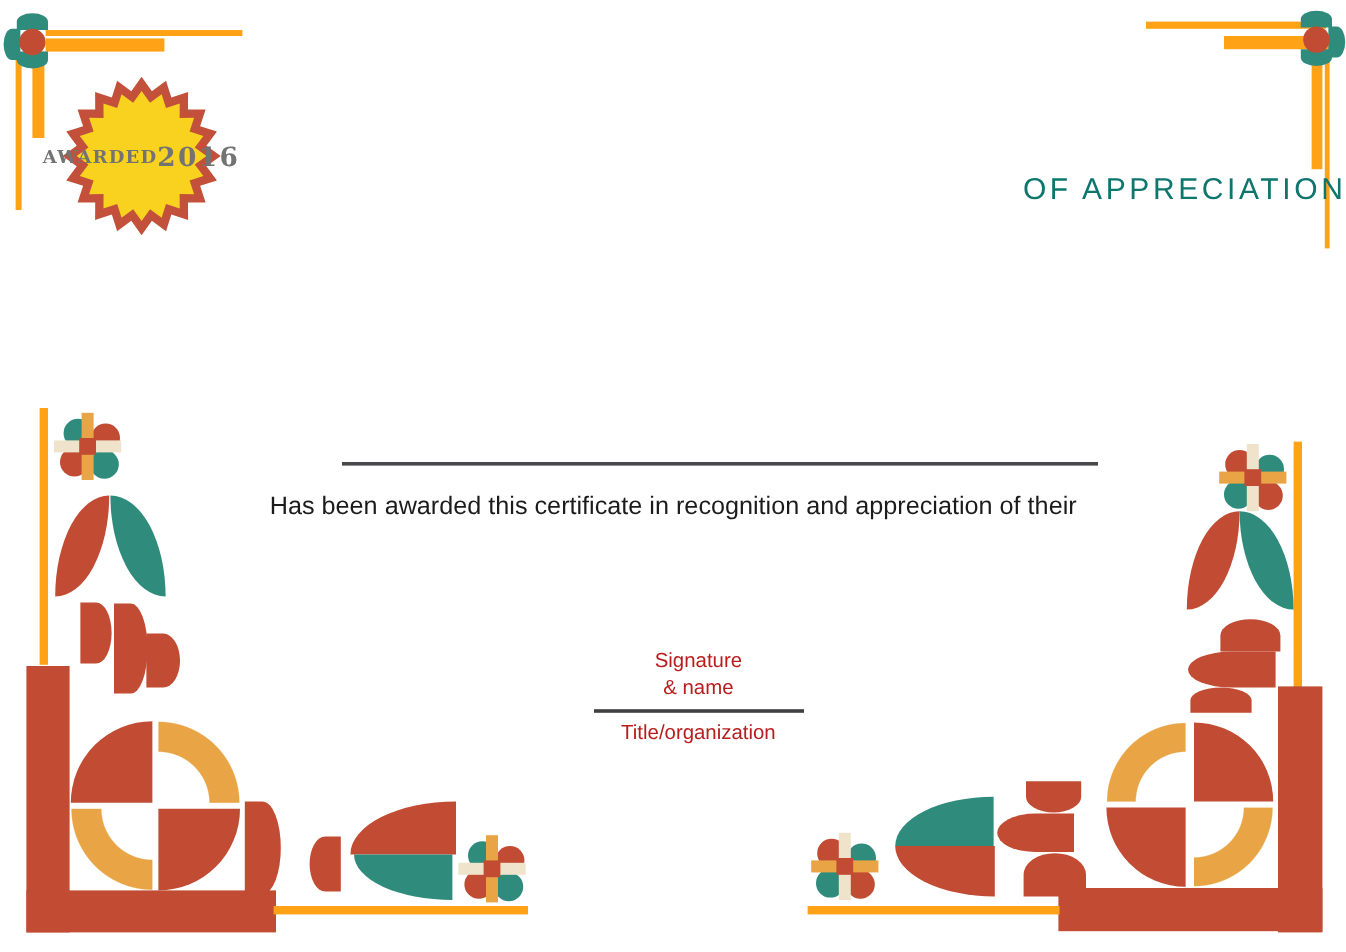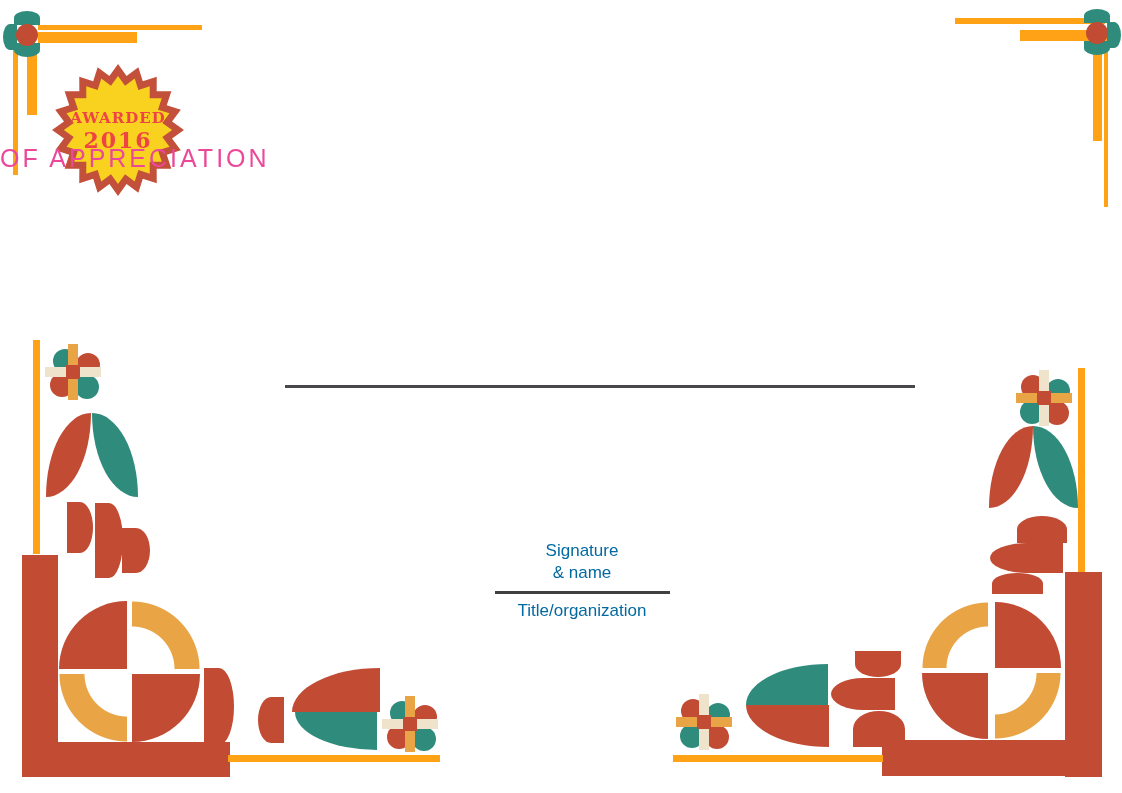--- a/index.html
+++ b/index.html
@@ -8,35 +8,35 @@
   .abs{position:absolute;}
   .red{background:var(--red,#C14B33);}
   .teal{background:var(--teal,#2F8C7C);}
   .orange{background:var(--orange,#FFA216);}
   .mustard{background:var(--mustard,#E8A445);}
   .beige{background:var(--beige,#EFE4CB);}
 
   
   .title-main{left:0;right:0;top:74px;text-align:center;font-family:"DejaVu Serif","Liberation Serif",serif;
     font-weight:700;font-size:58px;letter-spacing:17px;text-indent:17px;color:#161616;}
-  .title-sub{left:0;right:0;top:144px;text-align:left;font-size:25px;letter-spacing:3px;color:#ec4899;}
+  .title-sub{left:0;right:0;top:144px;text-align:right;font-size:25px;letter-spacing:3px;color:#0f766e;}
   .presented{left:0;right:0;top:264px;text-align:center;font-size:23px;letter-spacing:2.5px;color:#101010;}
   .name-script{left:0;right:0;top:306px;text-align:center;font-family:"DejaVu Serif","Liberation Serif",serif;
     font-style:italic;font-weight:700;font-size:56px;color:#000;}
   .name-rule{left:285px;top:385px;width:630px;height:3px;background:var(--rule-gray,#48484C);}
   .body-text{left:151px;top:408px;width:820px;text-align:center;font-size:21px;line-height:28px;color:#1b1b1b;}
-  .sig-block{left:457px;top:540px;width:250px;text-align:center;font-size:17px;line-height:22px;color:#0369a1;}
+  .sig-block{left:457px;top:540px;width:250px;text-align:center;font-size:17px;line-height:22px;color:#b91c1c;}
   .sig-rule{display:block;width:175px;height:3px;background:#404043;margin:7px auto 6px auto;}
 
   
   .badge{left:52px;top:64px;width:132px;height:132px;}
   .badge svg{position:absolute;left:0;top:0;}
-  .badge-text{position:absolute;left:0;top:0;width:100%;height:100%;display:flex;flex-direction:column;
+  .badge-text{position:absolute;left:0;top:0;width:100%;height:100%;display:flex;flex-direction:row;
     align-items:center;justify-content:center;padding-top:2px;box-sizing:border-box;
-    font-family:"DejaVu Serif",serif;font-weight:700;color:#ef4444;}
+    font-family:"DejaVu Serif",serif;font-weight:700;color:#737373;}
   .badge-line1{font-size:15px;letter-spacing:1px;}
   .badge-line2{font-size:22px;letter-spacing:2px;}
 
   
   .pinwheel{position:absolute;width:56px;height:56px;}
   .pw-c{position:absolute;width:24px;height:24px;border-radius:50%;}
   .pw-bar-v{position:absolute;left:23px;top:0;width:10px;height:56px;}
   .pw-bar-h{position:absolute;left:0;top:23px;width:56px;height:10px;}
   .pw-center{position:absolute;left:21px;top:21px;width:14px;height:14px;}
 
@@ -99,20 +99,21 @@
     <div class="badge-text">
       <div class="badge-line1">AWARDED</div>
       <div class="badge-line2">2016</div>
     </div>
   </div>
 
   <div class="abs title-sub">OF APPRECIATION</div>
   <div class="abs name-rule"></div>
 
   <div class="abs body-text">
+    <div>Has been awarded this certificate in recognition and appreciation of their</div>
   </div>
 
   <div class="abs sig-block">
     <div>Signature</div>
     <div>&amp; name</div>
     <span class="sig-rule"></span>
     <div>Title/organization</div>
   </div>
 
   <div class="abs" style="left:0;top:330px;width:460px;height:463px;">

